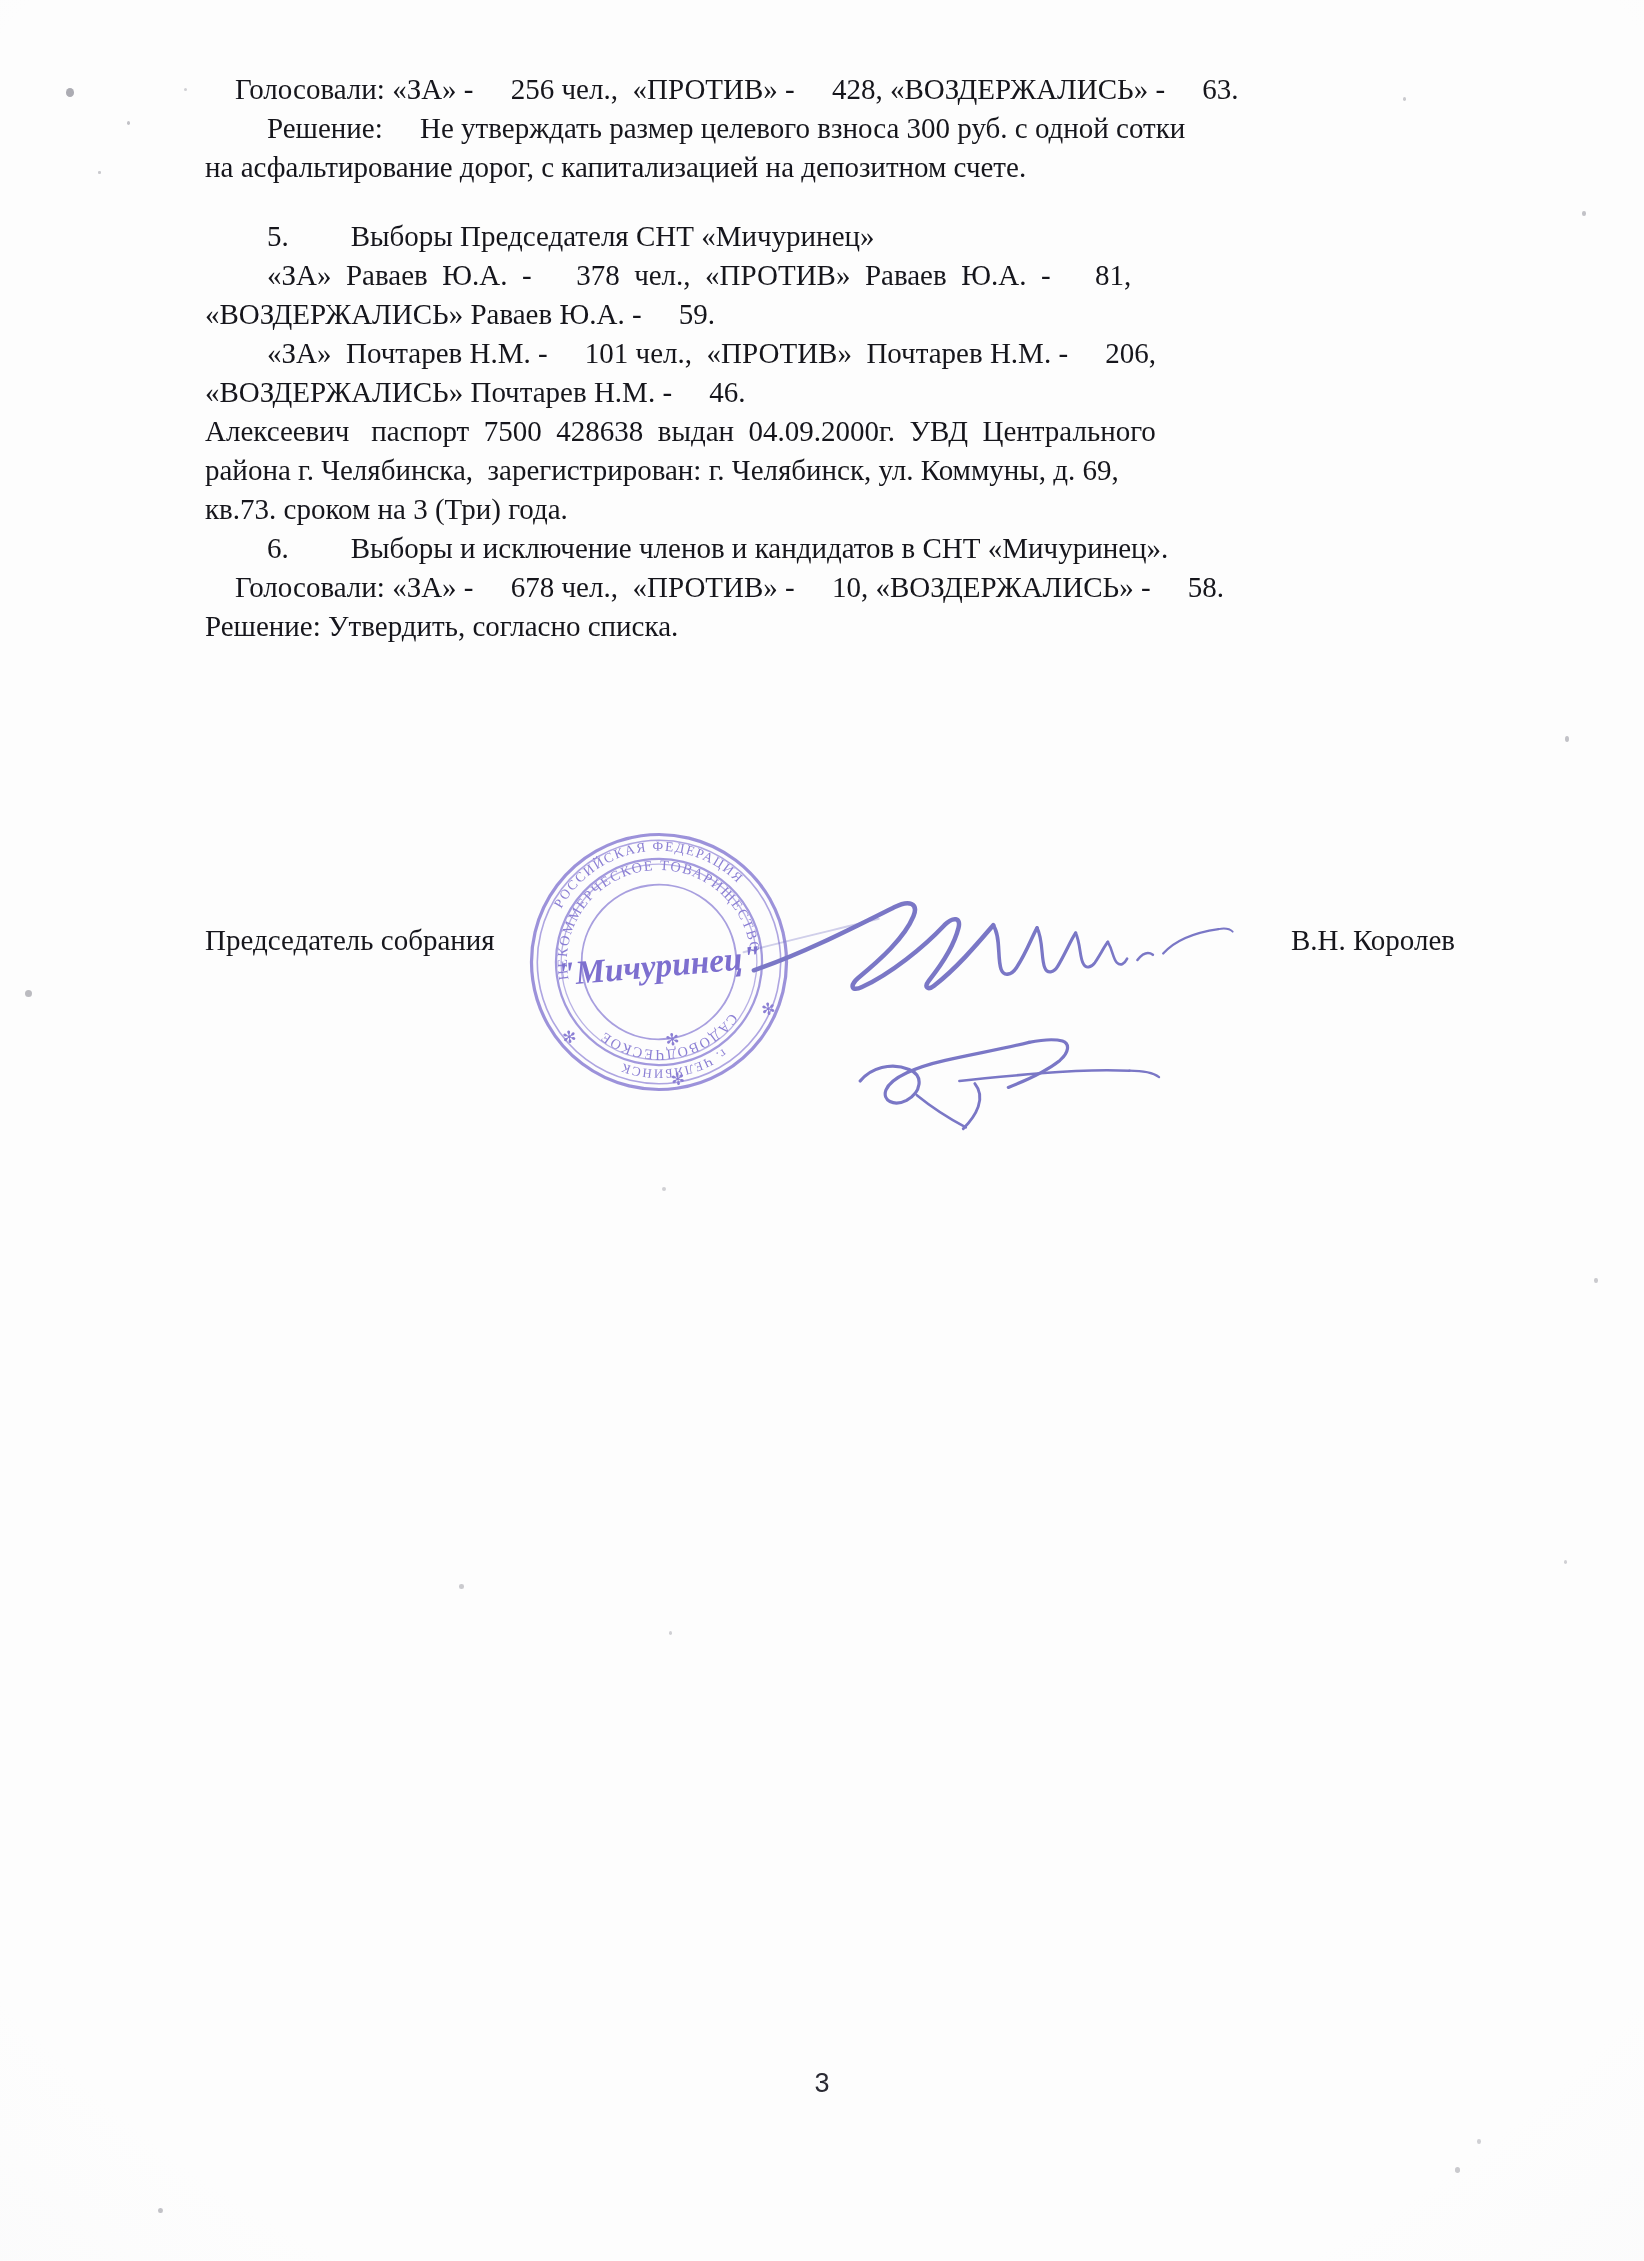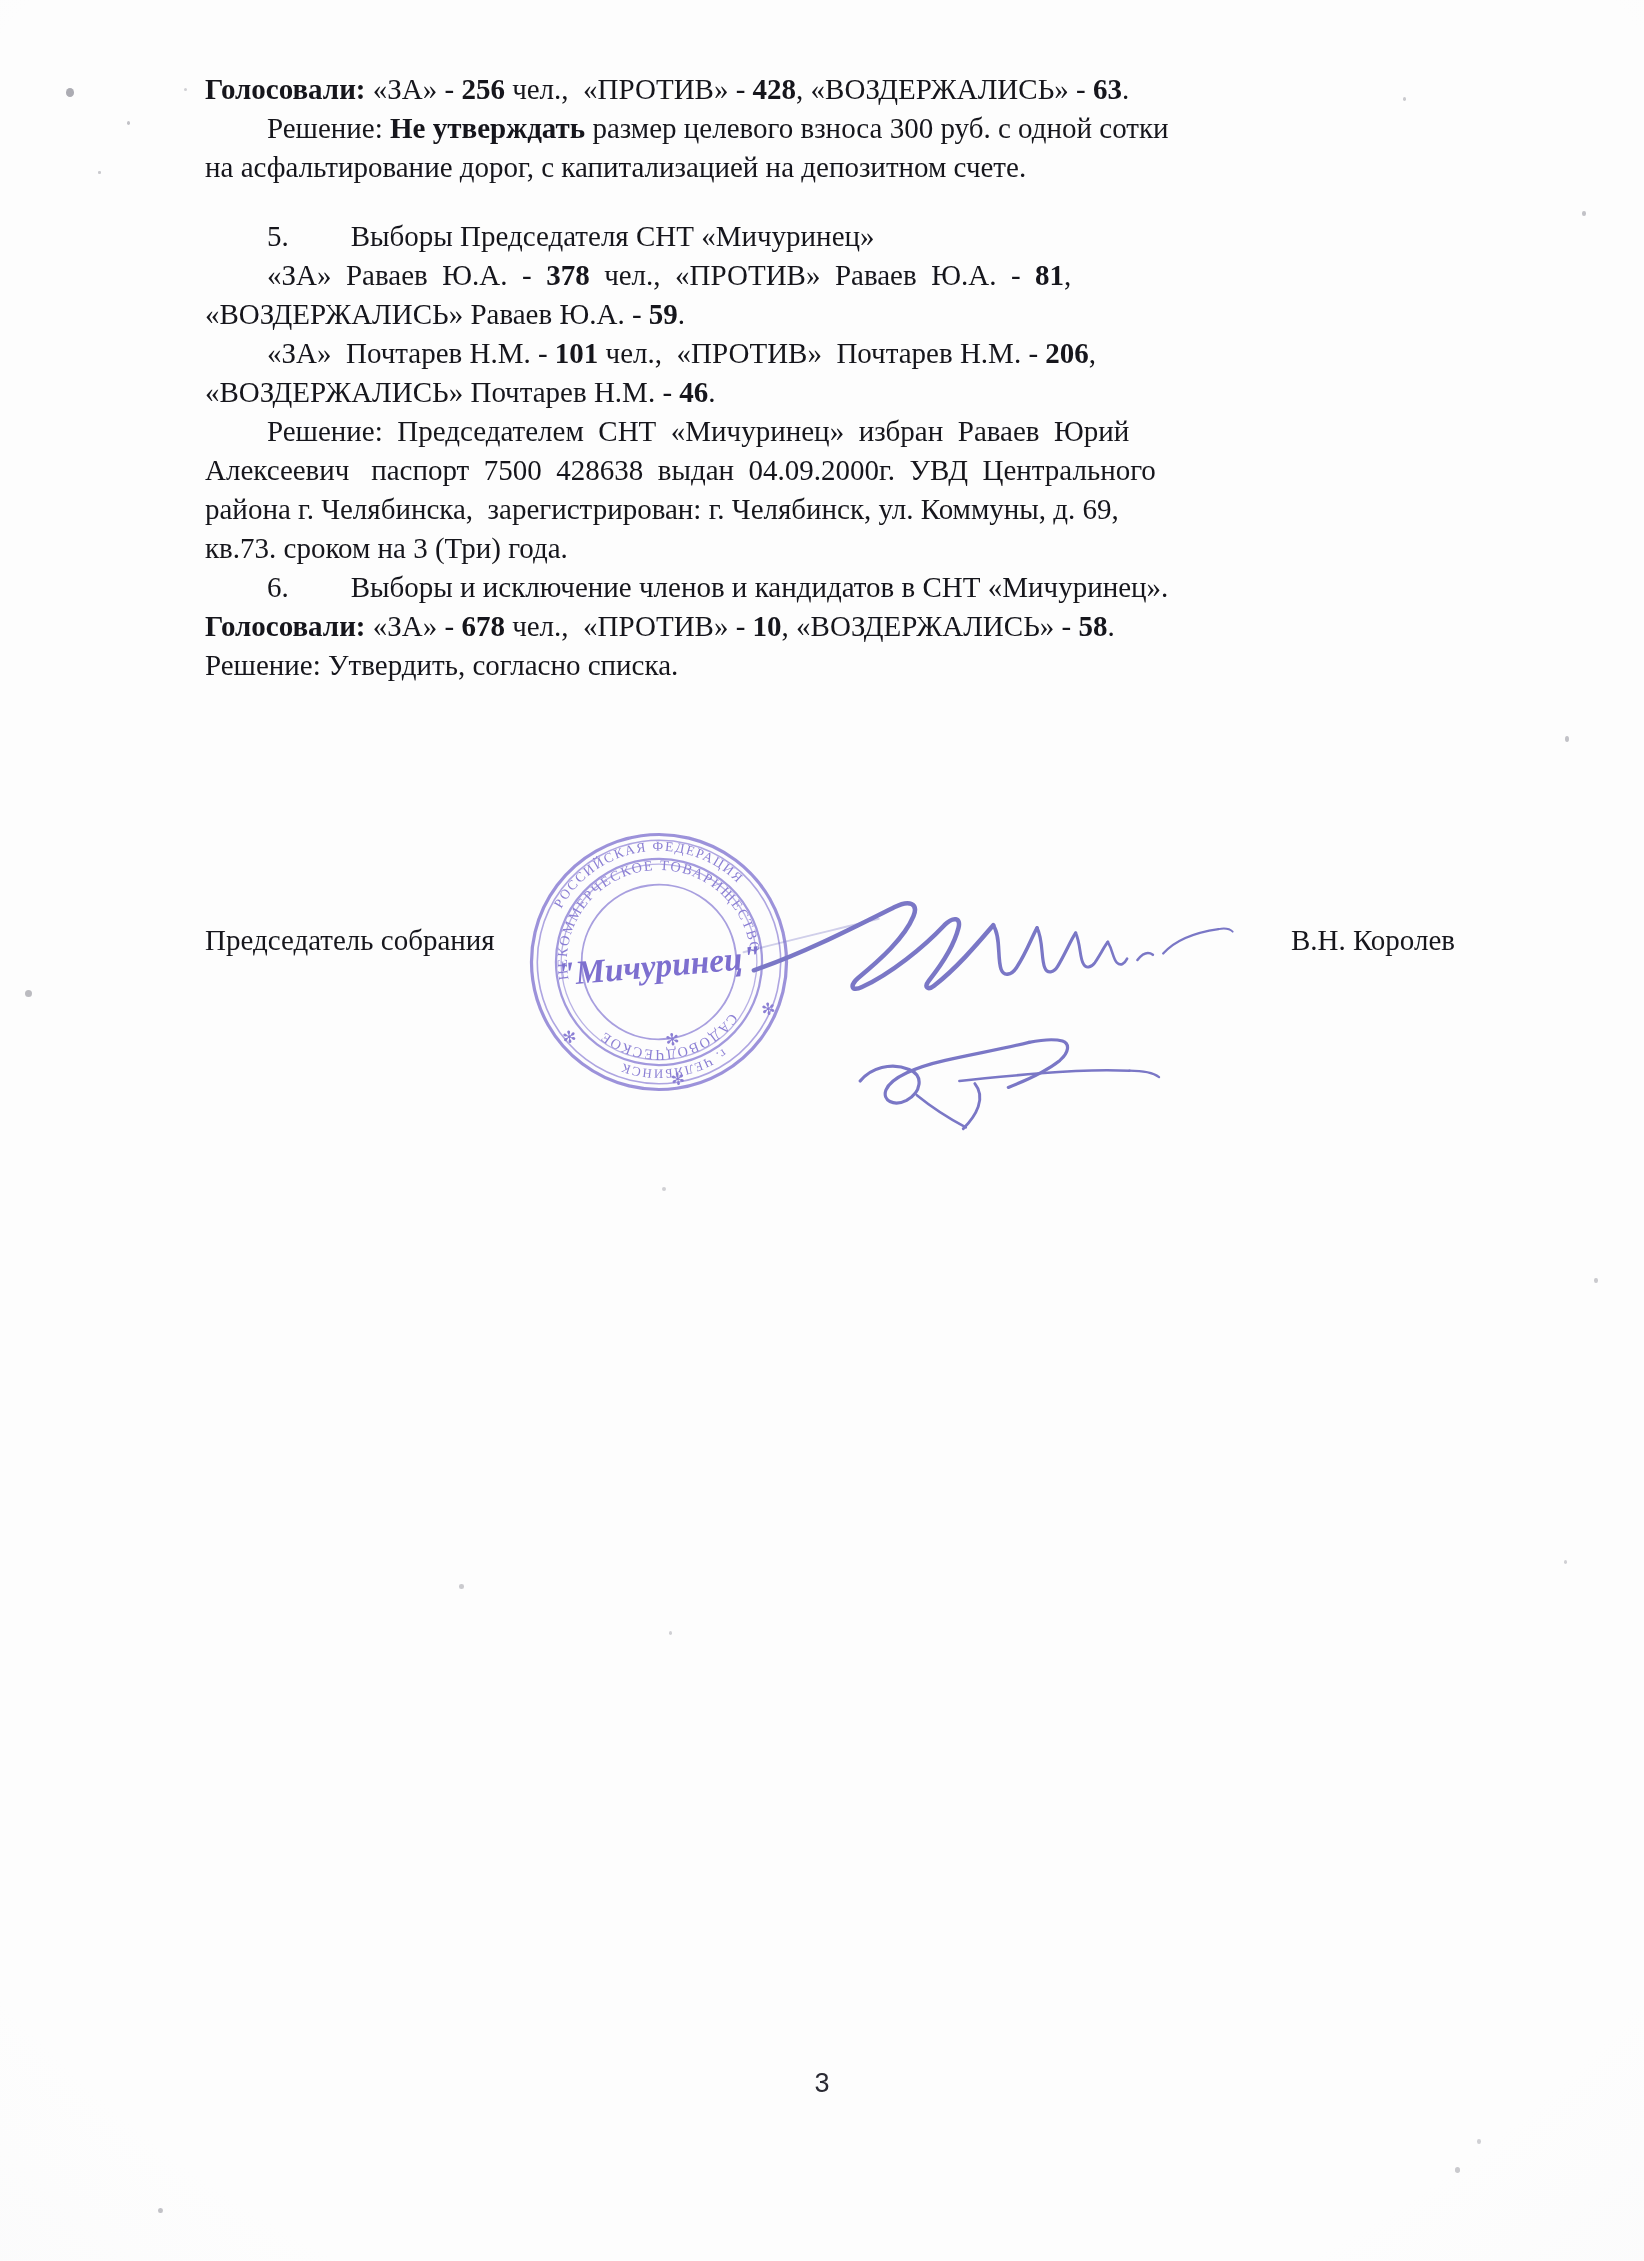--- a/index.html
+++ b/index.html
@@ -42,21 +42,21 @@
   }
   .ln {
     font-size: 29px;
     line-height: 39px;
     text-align: justify;
     text-justify: inter-word;
     white-space: pre-wrap;
     margin: 0;
   }
   .ln.last, .ln.noj { text-align: left; }
-  .ln b, .bold { font-weight: 700; }
+  .ln b, .bold { font-weight: 400; margin-left: 30px; }
   .gap-md { height: 30px; }
   .indent { display: inline-block; width: 62px; }
   .numtab { display: inline-block; width: 62px; }
 
   
   .sig-block { position: absolute; left: 205px; top: 921px; width: 1250px; }
   .sig-row {
     position: relative;
     display: flex;
     justify-content: space-between;
@@ -142,21 +142,20 @@
     <div class="gap-md"></div>
 
     <p class="ln noj"><span class="numtab"></span><span>5.</span><span class="numtab"></span><span>Выборы Председателя СНТ «Мичуринец»</span></p>
 
     <p class="ln"><span class="indent"></span><span>«ЗА»  Раваев  Ю.А.  -  </span><b>378</b><span>  чел.,</span>&nbsp; <span>«ПРОТИВ»  Раваев  Ю.А.  -  </span><b>81</b><span>,</span></p>
     <p class="ln noj"><span>«ВОЗДЕРЖАЛИСЬ» Раваев Ю.А. - </span><b>59</b><span>.</span></p>
 
     <p class="ln"><span class="indent"></span><span>«ЗА»  Почтарев Н.М. - </span><b>101</b><span> чел.,</span>&nbsp; <span>«ПРОТИВ»  Почтарев Н.М. - </span><b>206</b><span>,</span></p>
     <p class="ln noj"><span>«ВОЗДЕРЖАЛИСЬ» Почтарев Н.М. - </span><b>46</b><span>.</span></p>
 
-    <p class="ln noj"><span class="indent"></span><span>Решение:  Председателем  СНТ  «Мичуринец»  избран  Раваев  Юрий</span></p>
     <p class="ln noj">Алексеевич   паспорт  7500  428638  выдан  04.09.2000г.  УВД  Центрального</p>
     <p class="ln noj">района г. Челябинска,  зарегистрирован: г. Челябинск, ул. Коммуны, д. 69,</p>
     <p class="ln noj">кв.73. сроком на 3 (Три) года.</p>
 
     <p class="ln noj"><span class="numtab"></span><span>6.</span><span class="numtab"></span><span>Выборы и исключение членов и кандидатов в СНТ «Мичуринец».</span></p>
 
     <p class="ln noj"><b>Голосовали:</b><span> «ЗА» - </span><b>678</b><span> чел.,  «ПРОТИВ» - </span><b>10</b><span>, «ВОЗДЕРЖАЛИСЬ» - </span><b>58</b><span>.</span></p>
 
     <p class="ln noj">Решение: Утвердить, согласно списка.</p>
   </div>

